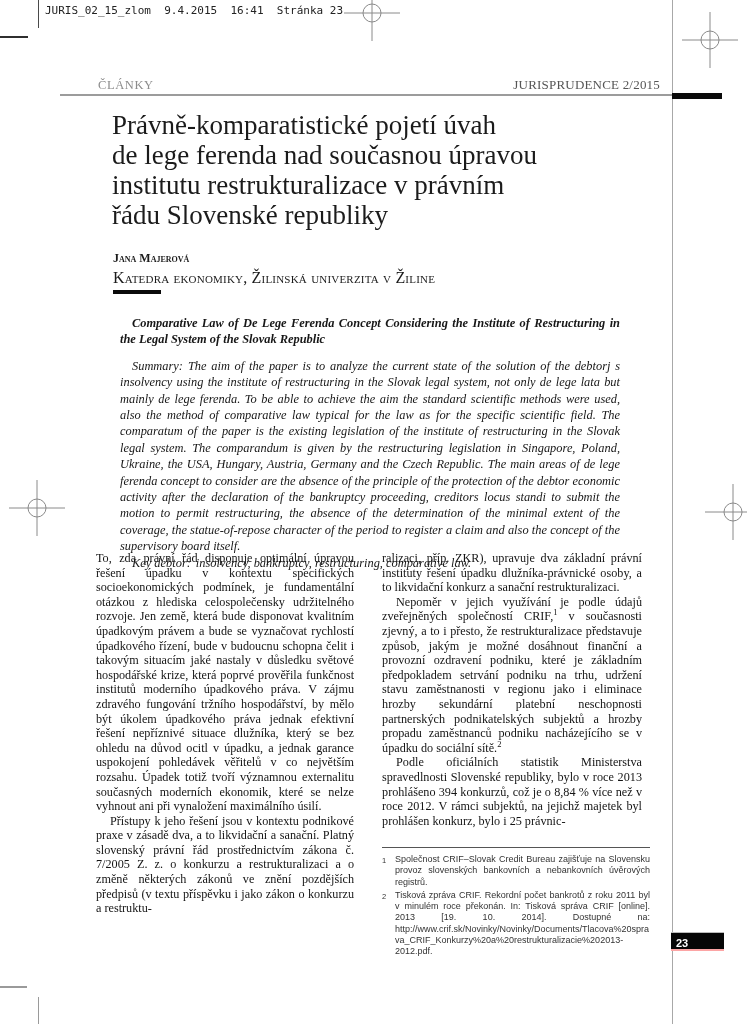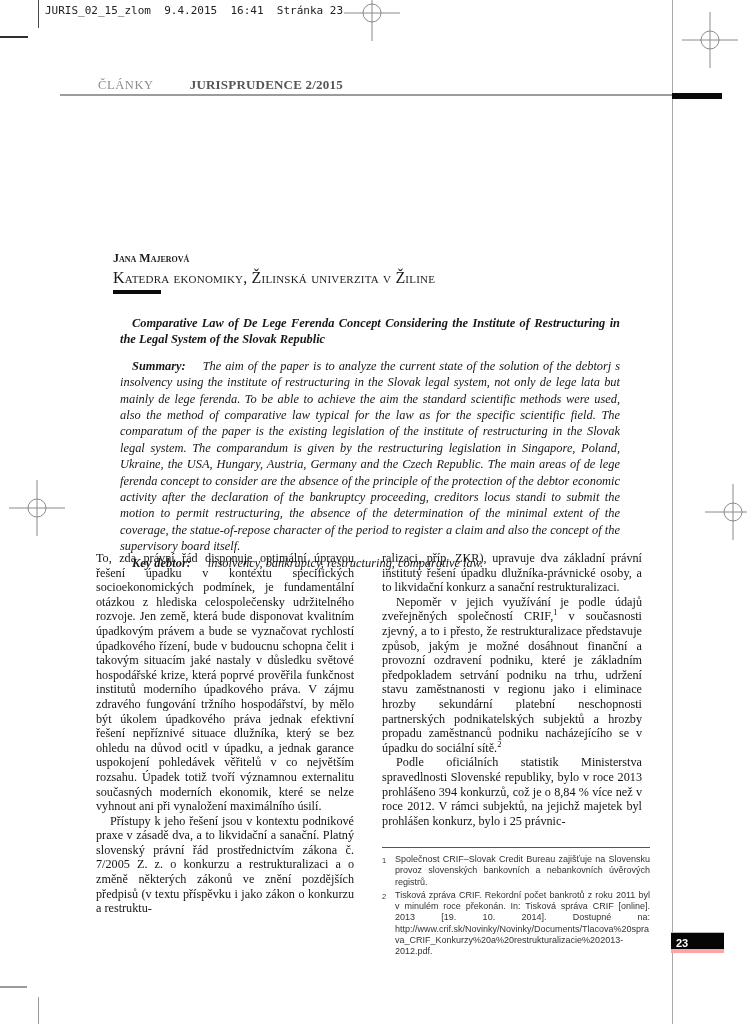--- a/index.html
+++ b/index.html
@@ -14,42 +14,42 @@
   .mark{position:absolute;background:#8f8f8f;}
   .m-tl-v{left:38px;top:0;width:1px;height:28px;background:#4a4a4a;}
   .m-tl-h{left:0;top:36px;width:28px;height:2px;background:#2f2f2f;}
   .m-bl-h{left:0;top:986px;width:27px;height:2px;background:#9a9a9a;}
   .m-bl-v{left:38px;top:997px;width:1px;height:27px;background:#9a9a9a;}
   .trim-right{position:absolute;left:672px;top:0;width:1px;height:1024px;background:#a8a8a8;}
   .regmark{position:absolute;}
 
   
   .masthead{position:absolute;left:98px;top:77px;width:562px;display:flex;
-            justify-content:flex-start;align-items:baseline;}
+            justify-content:space-between;align-items:baseline;}
   .mh-section{font-size:12.5px;color:#8c8c8c;letter-spacing:.6px;}
-  .mh-journal{font-size:13px;font-weight:bold;color:#555;letter-spacing:.2px;margin-left:36px;}
+  .mh-journal{font-size:13px;font-weight:normal;color:#555;letter-spacing:.2px;margin-left:36px;}
   .masthead-rule{position:absolute;left:60px;top:94px;width:612px;height:2px;background:#9c9c9c;}
   .section-tab{position:absolute;left:672px;top:93px;width:50px;height:6px;background:#0a0a0a;}
 
   
   .title{position:absolute;left:112px;top:110px;width:552px;font-size:27px;line-height:30px;
          color:#1b1b1b;font-weight:400;}
   .author{position:absolute;left:113px;top:251px;font-size:12px;font-weight:bold;
           font-variant:small-caps;color:#1b1b1b;}
   .affiliation{position:absolute;left:113px;top:269px;font-size:16px;font-variant:small-caps;
                color:#1b1b1b;letter-spacing:.2px;}
   .author-rule{position:absolute;left:113px;top:290px;width:48px;height:4px;background:#0a0a0a;}
 
   
   .abstract{position:absolute;left:120px;top:315px;width:500px;font-size:12.4px;
             line-height:16.4px;text-align:justify;color:#171717;}
   .abstract p{margin:0;font-style:italic;}
   .title-en{font-weight:bold;text-indent:12px;margin-bottom:10px !important;}
   .summary,.keywords{text-indent:12px;}
-  .lbl{font-weight:bold;margin-right:17px;}
+  .lbl{font-weight:normal;margin-right:5px;}
 
   
   .columns{position:absolute;left:96px;top:551px;width:546px;height:417px;display:flex;gap:28px;}
   .col{font-size:12.2px;line-height:14.6px;text-align:justify;color:#141414;}
   .col-left{width:266px;height:417px;overflow:hidden;}
   .col-right{width:268px;position:relative;height:417px;}
   .col-right-text{height:292px;overflow:hidden;}
   .bp{margin:0;}
   .bp.ind{text-indent:14px;}
   .bp sup{font-size:8.5px;line-height:0;vertical-align:super;}
@@ -57,21 +57,21 @@
   
   .footnote-block{position:absolute;left:0;top:296px;width:268px;}
   .footnote-rule{width:268px;height:1px;background:#555;margin-bottom:6px;}
   .fn{display:flex;font-family:"Liberation Sans",sans-serif;font-size:9px;line-height:11.3px;
       color:#333;margin-bottom:2px;}
   .fn-num{flex:0 0 13px;font-size:7.5px;padding-top:1px;}
   .fn-text{flex:1;overflow-wrap:anywhere;}
 
   
   .pagebox{position:absolute;left:671px;top:932px;width:53px;height:16px;background:#060606;
-           border-top:1px solid #bbb;border-bottom:4px solid #fca5a5;}
+           border-top:1px solid #bbb;border-bottom:2px solid #fca5a5;}
   .pagebox span{font-family:"Liberation Sans",sans-serif;font-weight:bold;font-size:11px;
                 color:#fff;line-height:16px;padding-left:5px;}
 </style>
 </head>
 <body>
 
 <div class="page">
 
   <div class="proof-header">JURIS_02_15_zlom  9.4.2015  16:41  Stránka 23</div>
 
@@ -102,20 +102,26 @@
     <circle cx="30" cy="30" r="9" fill="none" stroke="#8a8a8a" stroke-width="1"></circle>
   </svg>
 
   <div class="masthead">
     <span class="mh-section">ČLÁNKY</span>
     <span class="mh-journal">JURISPRUDENCE 2/2015</span>
   </div>
   <div class="masthead-rule"></div>
   <div class="section-tab"></div>
 
+  <h1 class="title" style="margin:0;">
+    <div>Právně-komparatistické pojetí úvah</div>
+    <div>de lege ferenda nad současnou úpravou</div>
+    <div>institutu restrukturalizace v právním</div>
+    <div>řádu Slovenské republiky</div>
+  </h1>
 
   <div class="author">Jana Majerová</div>
   <div class="affiliation">Katedra ekonomiky, Žilinská univerzita v Žiline</div>
   <div class="author-rule"></div>
 
   <div class="abstract">
     <p class="title-en">Comparative Law of De Lege Ferenda Concept Considering the Institute of Restructuring in the Legal System of the Slovak Republic</p>
     <p class="summary"><span class="lbl">Summary:</span><span>The aim of the paper is to analyze the current state of the solution of the debtorj s insolvency using the institute of restructuring in the Slovak legal system, not only de lege lata but mainly de lege ferenda. To be able to achieve the aim the standard scientific methods were used, also the method of comparative law typical for the law as for the specific scientific field. The comparatum of the paper is the existing legislation of the institute of restructuring in the Slovak legal system. The comparandum is given by the restructuring legislation in Singapore, Poland, Ukraine, the USA, Hungary, Austria, Germany and the Czech Republic. The main areas of de lege ferenda concept to consider are the absence of the principle of the protection of the debtor economic activity after the declaration of the bankruptcy proceeding, creditors locus standi to submit the motion to permit restructuring, the absence of the determination of the minimal extent of the coverage, the statue-of-repose character of the period to register a claim and also the concept of the supervisory board itself.</span></p>
     <p class="keywords"><span class="lbl">Key debtor:</span><span>insolvency, bankruptcy, restructuring, comparative law.</span></p>
   </div>

